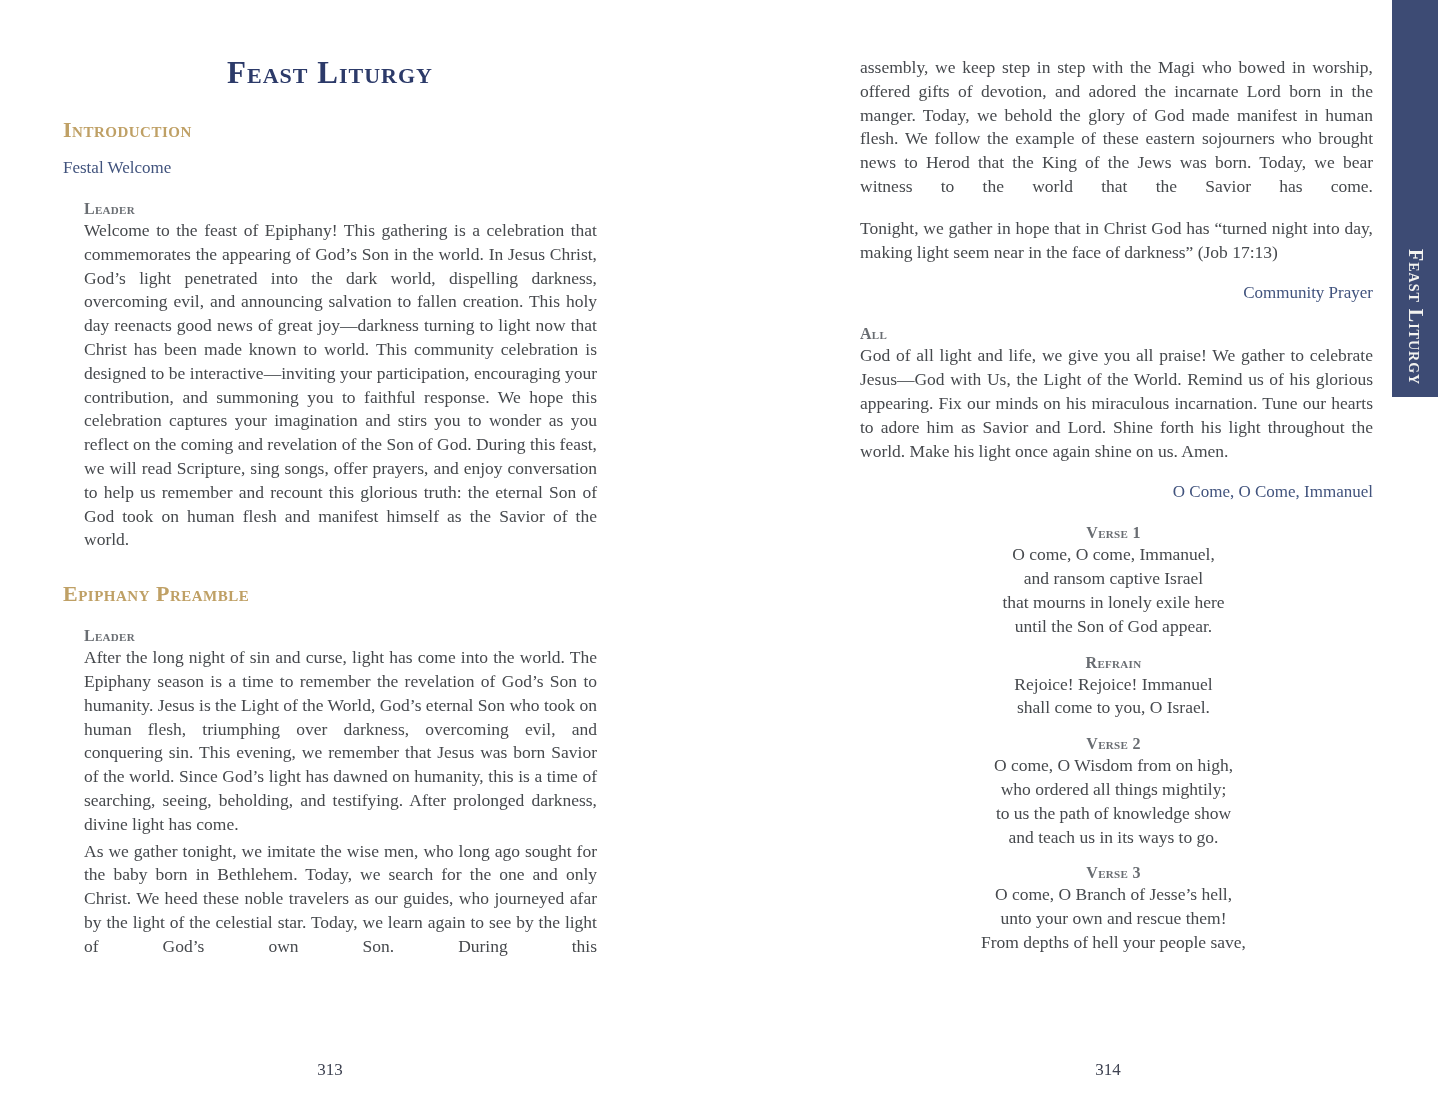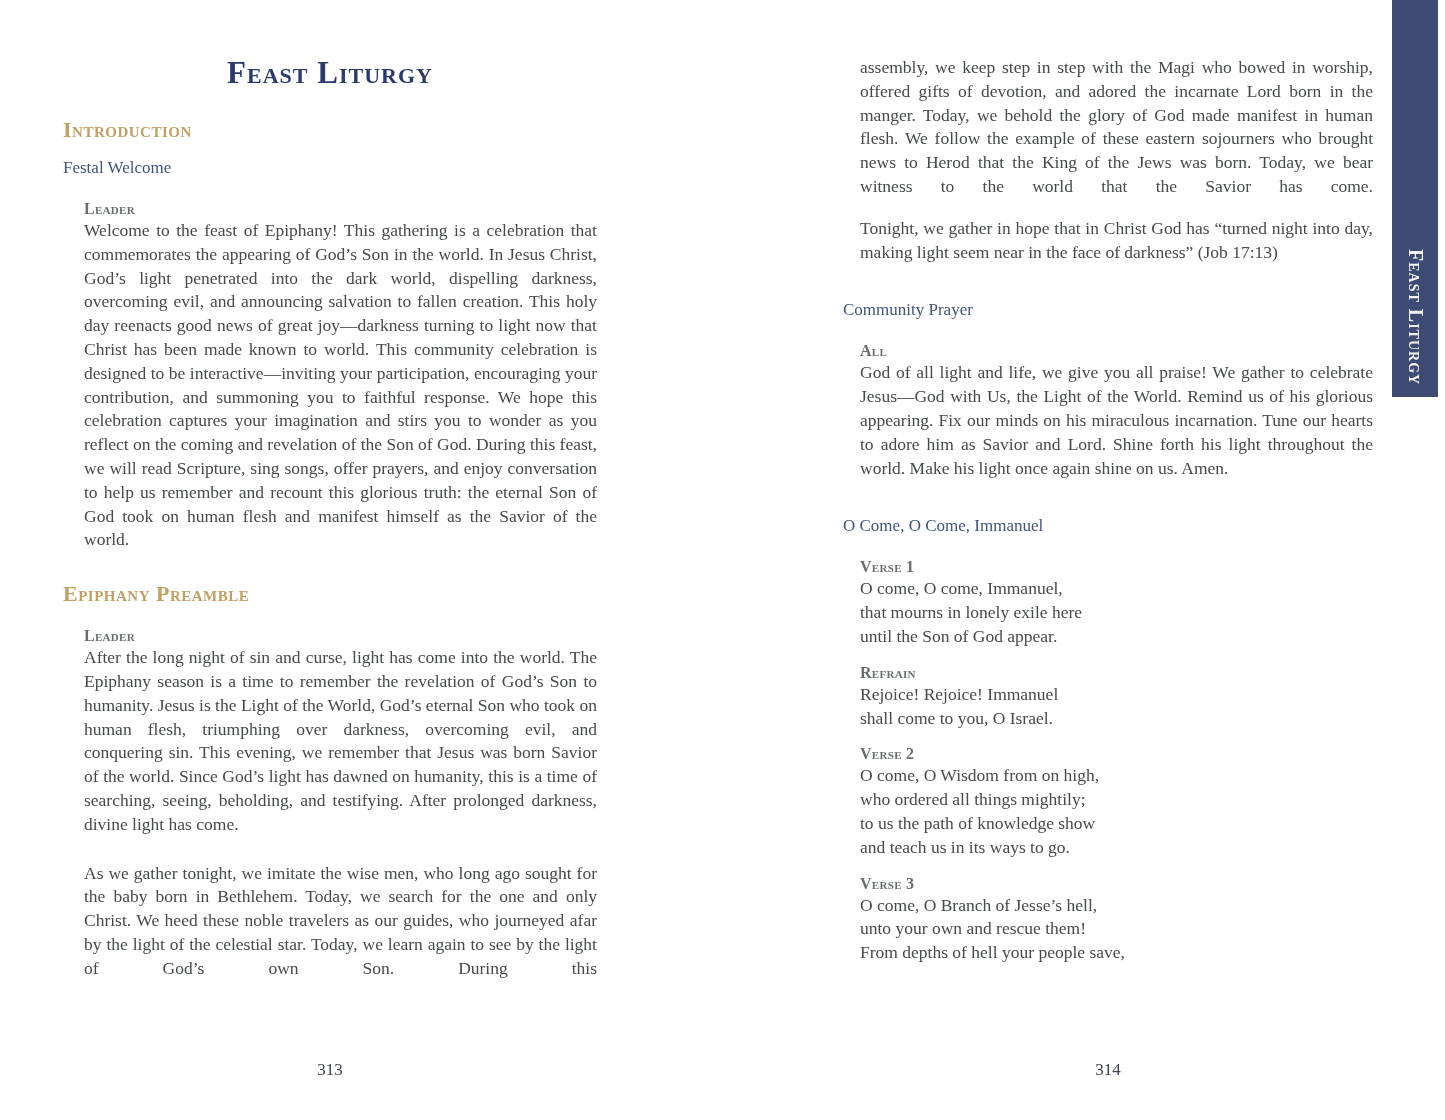--- a/index.html
+++ b/index.html
@@ -41,21 +41,21 @@
     color: #bfa065;
   }
   .page-left .section-head.first { margin-top: 24px; }
   .page-left .section-head.second { margin-top: 28px; }
   .sub-head {
     margin-top: 12px;
     font-size: 17px;
     line-height: 25px;
     color: #41537d;
   }
-  .page-right .sub-head { margin-top: 33px; }
+  .page-right .sub-head { margin-top: 16px; text-align: right; }
 
   .block {
     margin-top: 18px;
     margin-left: 21px;
   }
   .page-right .block { margin-left: 17px; }
 
   .speaker {
     font-variant: small-caps;
     font-weight: 600;
@@ -64,26 +64,26 @@
     letter-spacing: 0.3px;
     color: #696d72;
   }
   .para {
     margin: 0;
     font-size: 17.5px;
     line-height: 23.8px;
     text-align: justify;
     color: #46494d;
   }
-  .para.follow { margin-top: 25px; }
+  .para.follow { margin-top: 3px; }
   .para.continues { text-align-last: justify; }
 
   .page-right .opening { margin-top: 56px; margin-left: 17px; }
 
-  .stanza { margin-top: 13px; margin-left: 17px; }
+  .stanza { margin-top: 13px; margin-left: 11px; text-align: center; }
   .stanza.first { margin-top: 18px; }
   .verse-line {
     font-size: 17.5px;
     line-height: 23.8px;
     color: #46494d;
   }
 
   .page-num {
     position: absolute;
     bottom: 40px;
@@ -155,20 +155,21 @@
   <div class="block">
     <div class="speaker">All</div>
     <p class="para">God of all light and life, we give you all praise! We gather to celebrate Jesus—God with Us, the Light of the World. Remind us of his glorious appearing. Fix our minds on his miraculous incarnation. Tune our hearts to adore him as Savior and Lord. Shine forth his light throughout the world. Make his light once again shine on us. Amen.</p>
   </div>
 
   <div class="sub-head">O Come, O Come, Immanuel</div>
 
   <div class="stanza first">
     <div class="speaker">Verse 1</div>
     <div class="verse-line">O come, O come, Immanuel,</div>
+    <div class="verse-line">and ransom captive Israel</div>
     <div class="verse-line">that mourns in lonely exile here</div>
     <div class="verse-line">until the Son of God appear.</div>
   </div>
 
   <div class="stanza">
     <div class="speaker">Refrain</div>
     <div class="verse-line">Rejoice! Rejoice! Immanuel</div>
     <div class="verse-line">shall come to you, O Israel.</div>
   </div>
 

